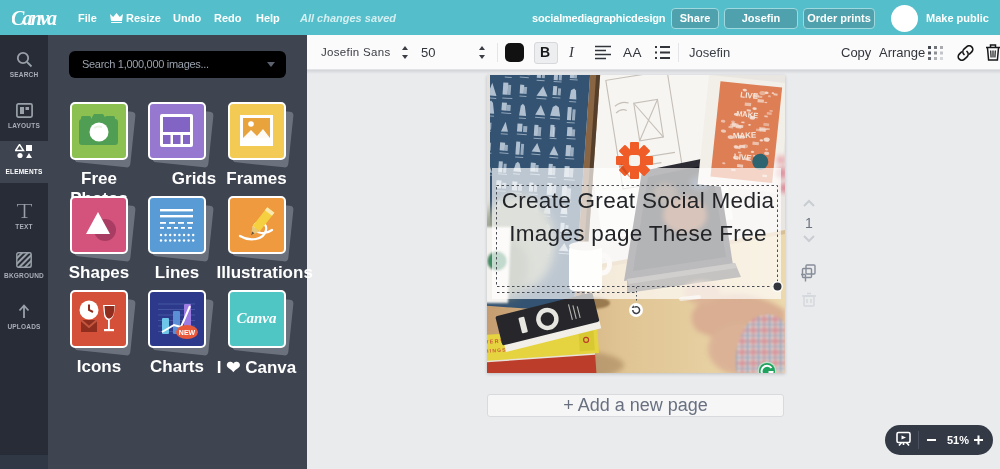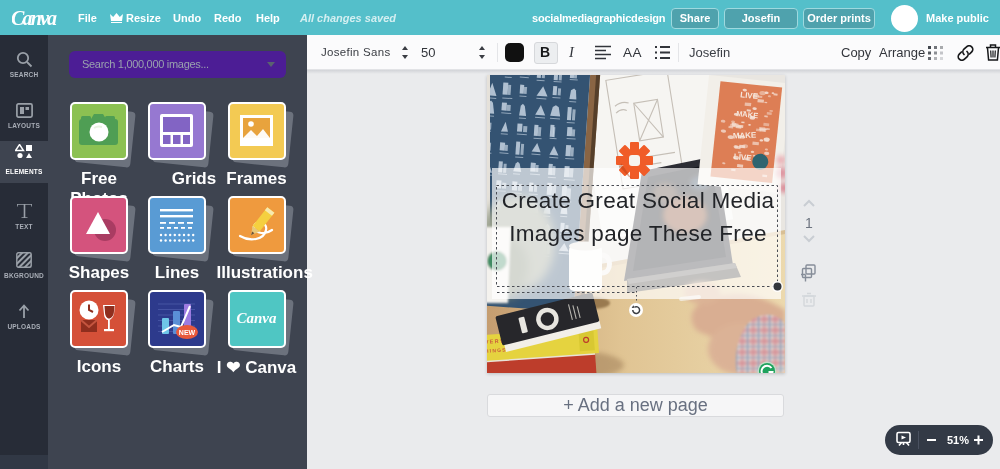--- a/index.html
+++ b/index.html
@@ -15,21 +15,21 @@
 
 
 #rail{position:absolute;left:0;top:35px;width:48px;height:434px;background:#272c37;z-index:20}
 .ritem{position:absolute;left:0;width:48px;height:50px;text-align:center}
 .ritem .lbl{position:absolute;top:26px;width:48px;font-size:6.5px;font-weight:700;color:#a9aeb7;letter-spacing:.2px}
 .ritem.active{background:#3e4450}
 .ritem.active .lbl{color:#fff}
 
 
 #panel{position:absolute;left:48px;top:35px;width:259px;height:434px;background:#3e4450;z-index:20}
-#searchbox{position:absolute;left:21px;top:16px;width:217px;height:27px;background:#4c1d95;border-radius:6px}
+#searchbox{position:absolute;left:21px;top:16px;width:217px;height:27px;background:#000000;border-radius:6px}
 #searchbox span{position:absolute;left:13px;top:7px;font-size:11px;letter-spacing:-0.3px;color:#9aa2ae}
 #searchbox i{position:absolute;right:11px;top:11px;width:0;height:0;border-left:4.5px solid transparent;border-right:4.5px solid transparent;border-top:5px solid #5a6270}
 .card{position:absolute;width:58px;height:58px;border-radius:5px;border:2.5px solid #fff;z-index:2}
 .cardshadow{position:absolute;width:56px;height:56px;border-radius:4px;background:rgba(185,190,200,0.38);transform:rotate(6deg);z-index:1}
 .clabel{position:absolute;width:80px;text-align:center;font-size:17px;font-weight:700;color:#fff;z-index:2}
 
 
 #toolbar{position:absolute;left:307px;top:35px;width:693px;height:35px;background:#fbfbfc;border-bottom:1px solid #e2e3e6;z-index:25}
 .tb{position:absolute;top:0;height:35px;line-height:35px;font-size:13px;color:#32353b}
 .spin{position:absolute;top:11px;width:8px;height:13px}

